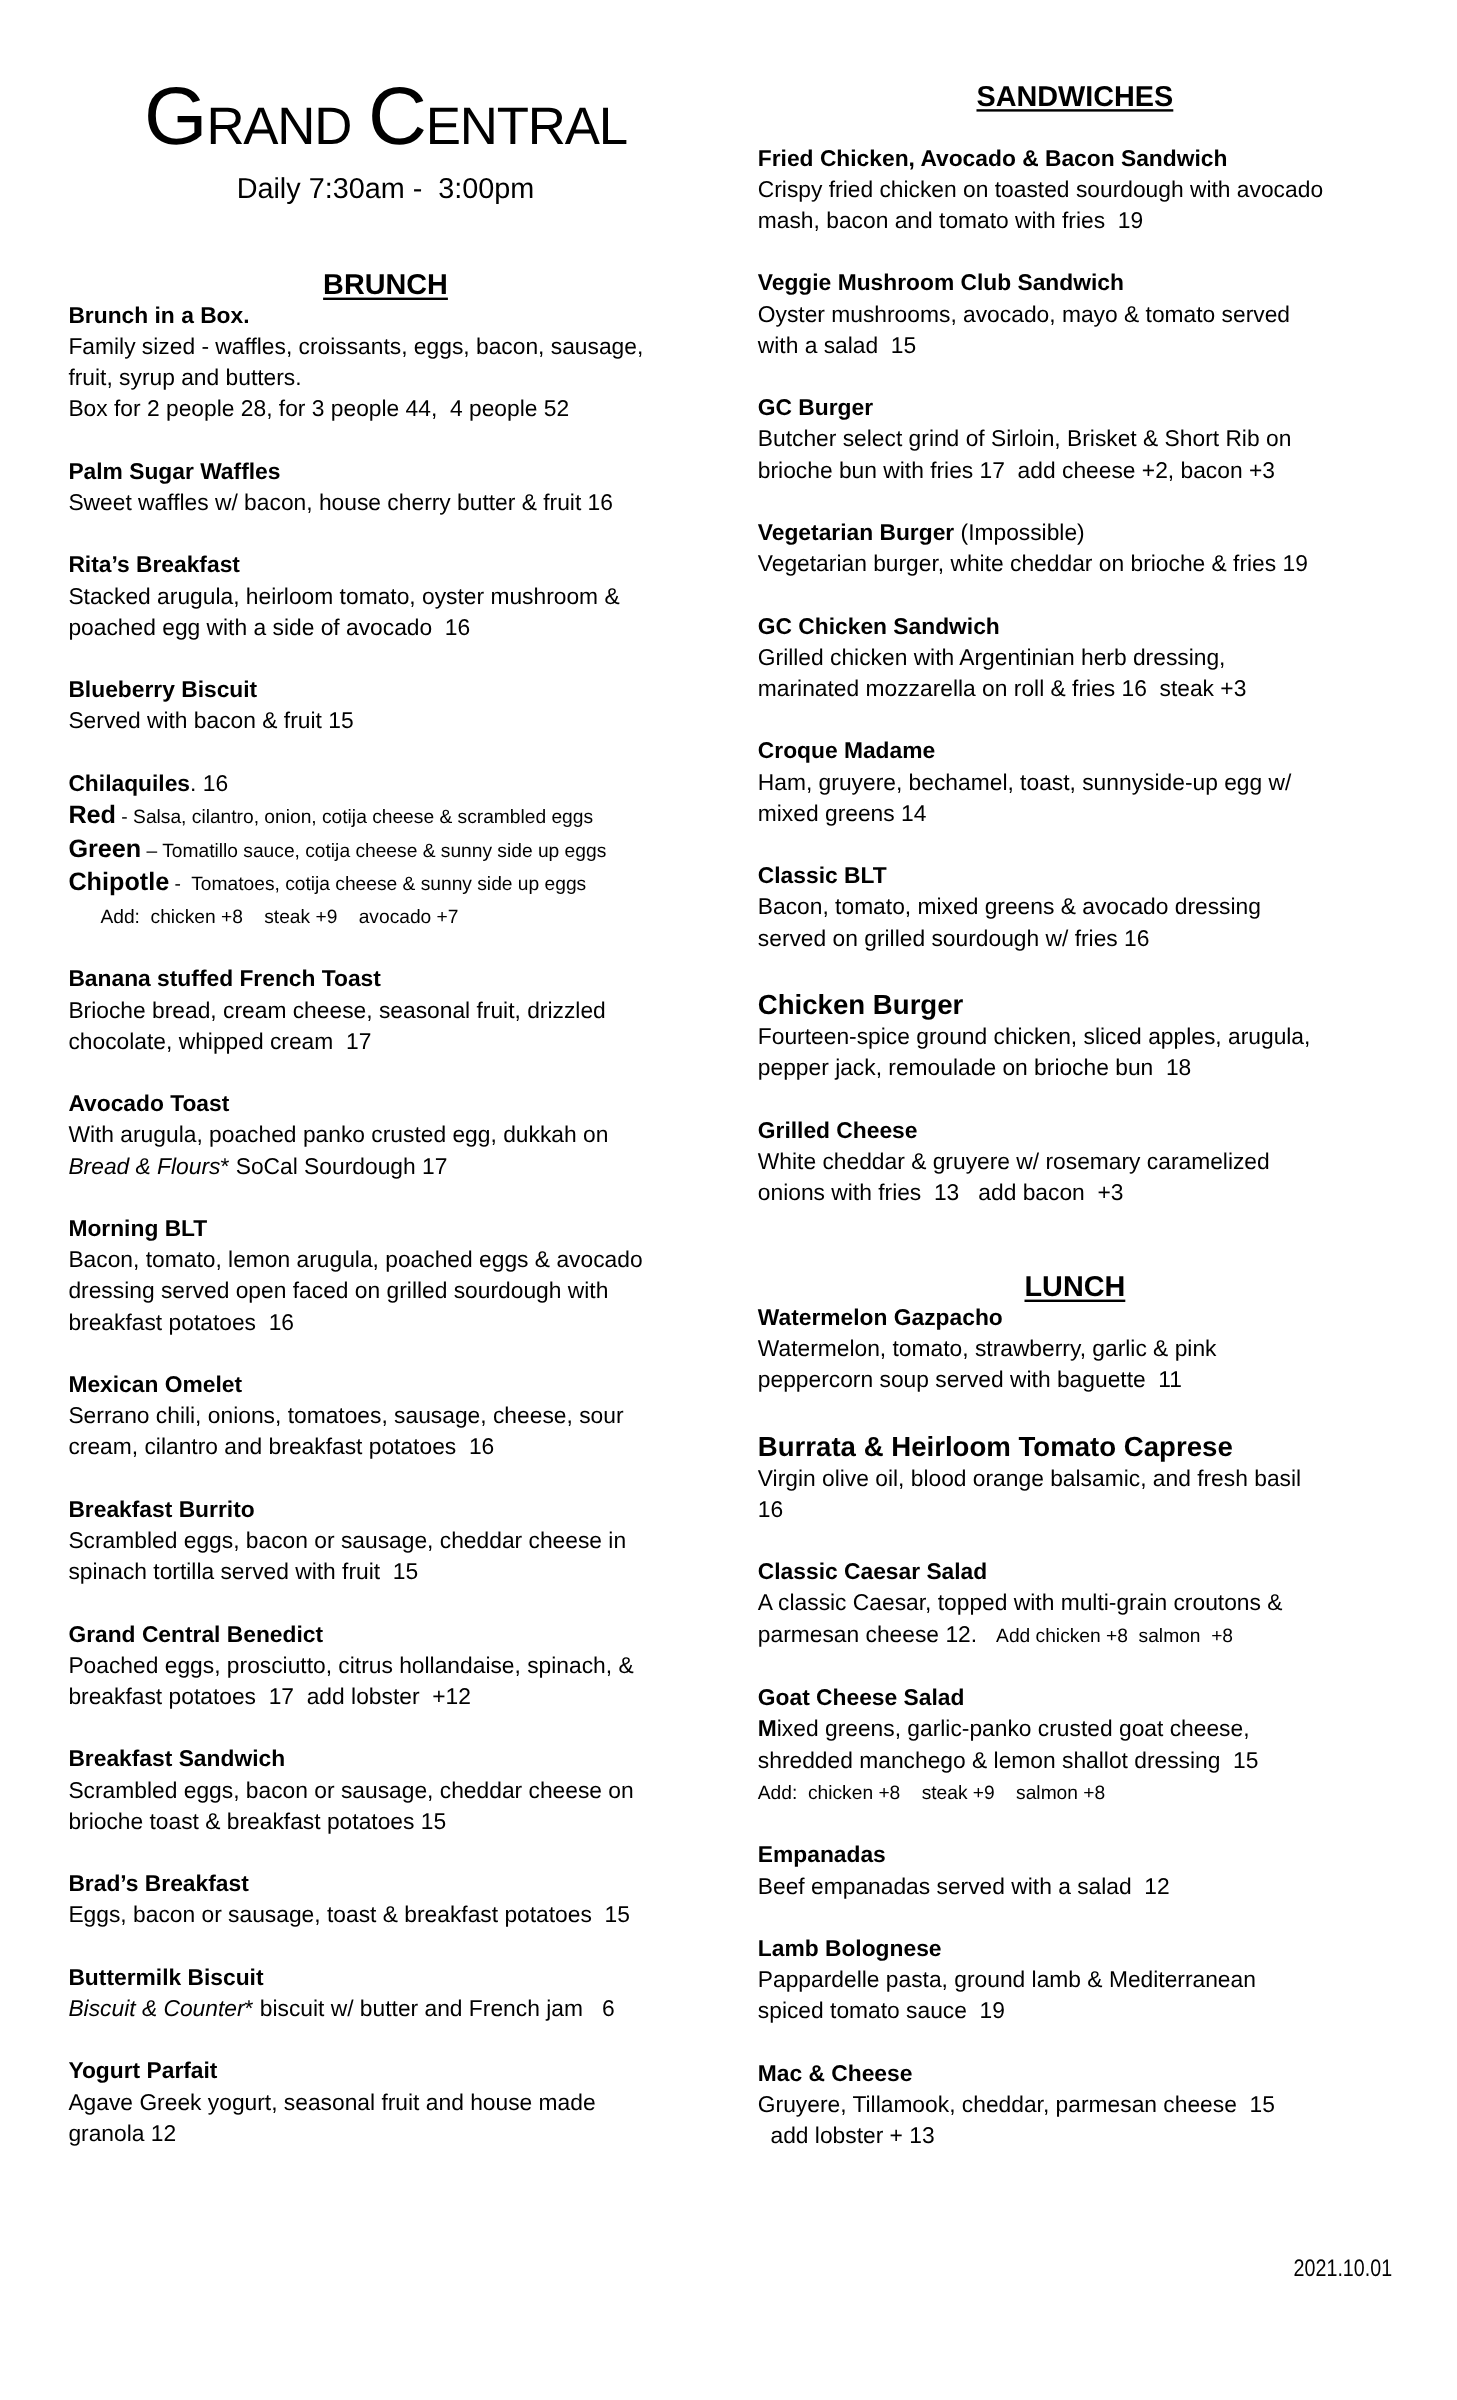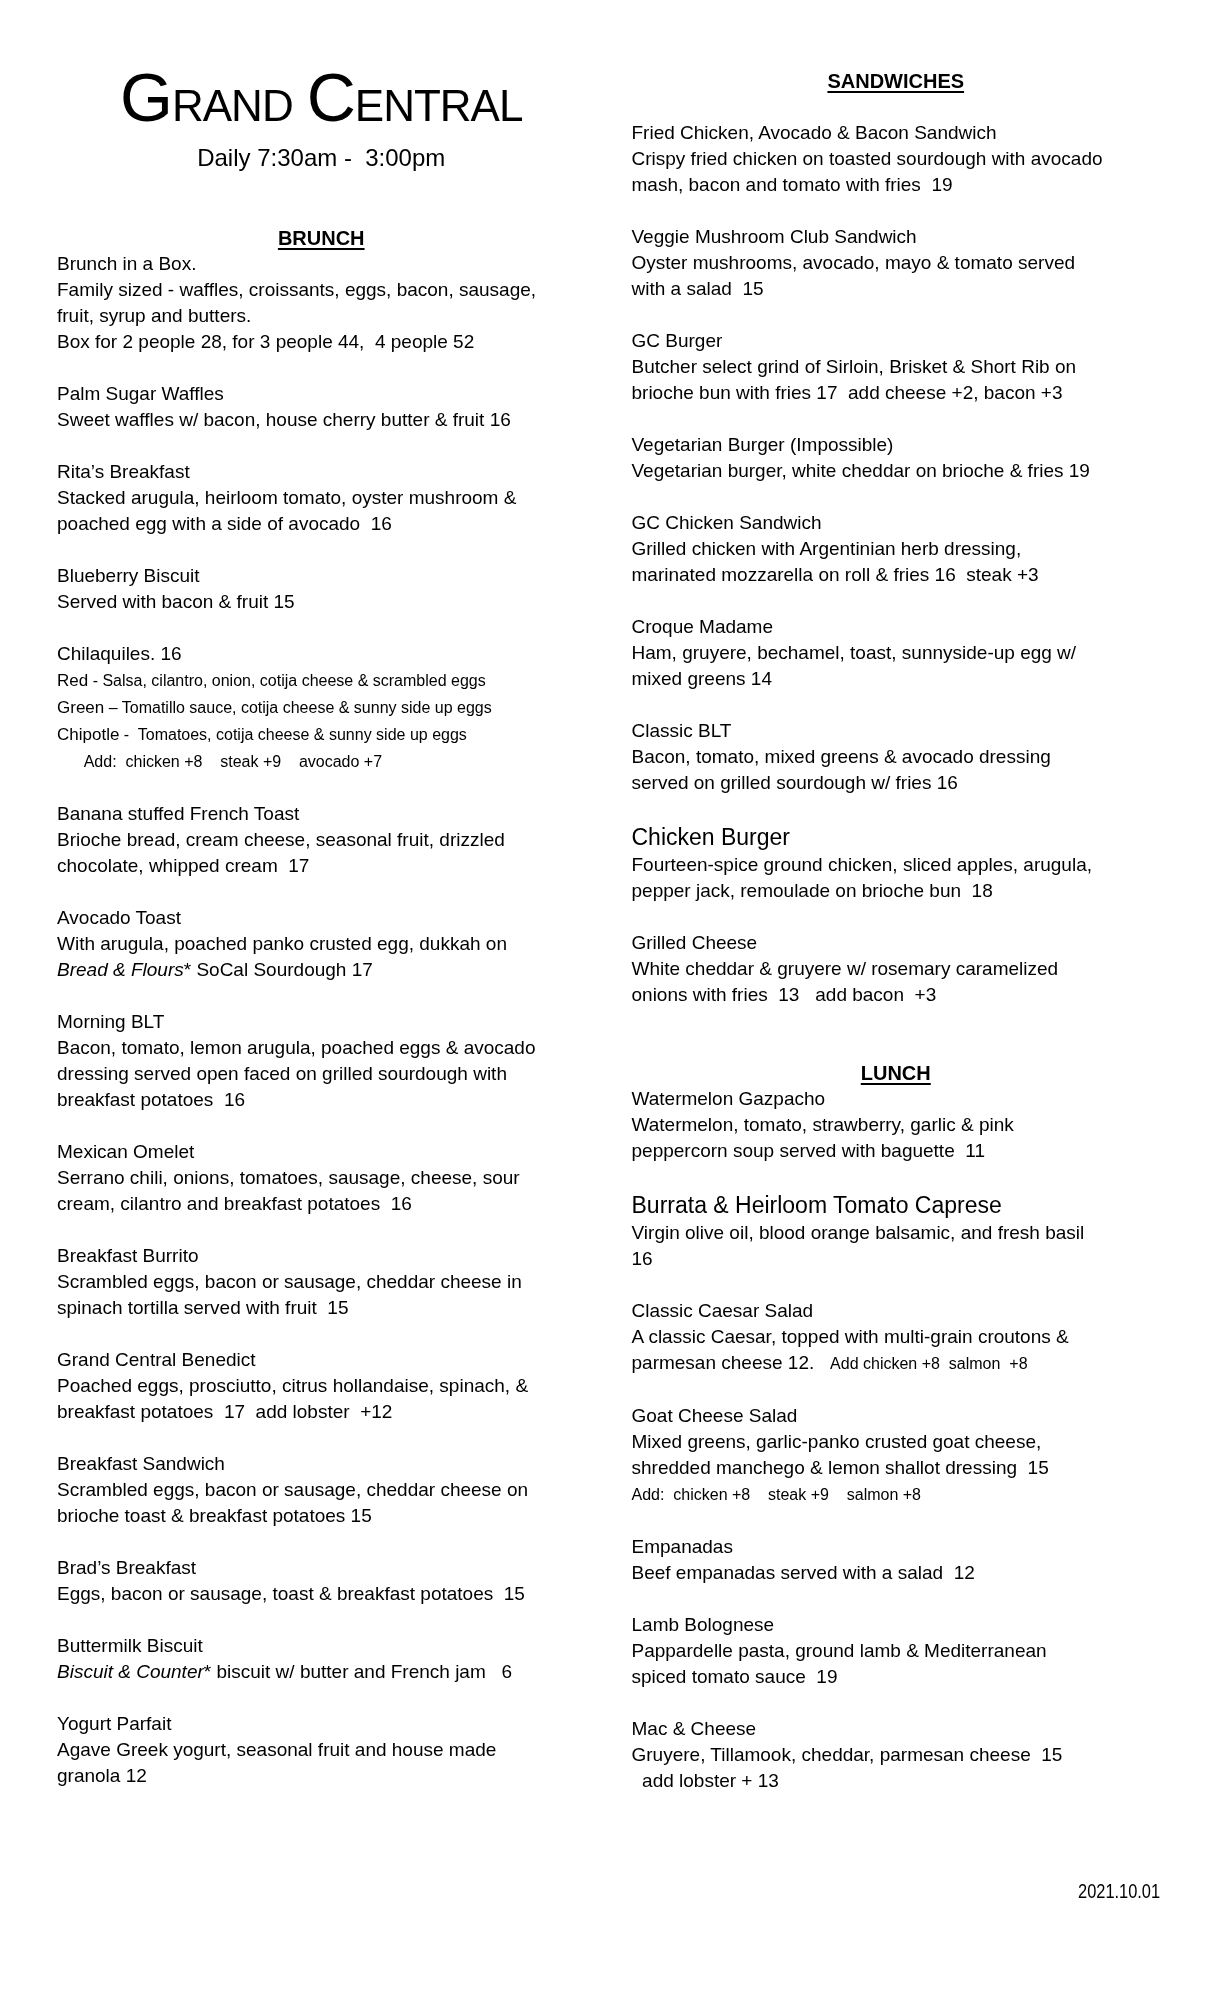--- a/index.html
+++ b/index.html
@@ -22,36 +22,36 @@
   .menu-header{text-align:center;}
   .title{margin:22px 0 0 0;font-weight:400;letter-spacing:-1px;white-space:nowrap;}
   .t-big{font-size:68px;}
   .t-small{font-size:44px;}
   .t-word2{margin-left:14px;}
   .hours{font-size:24px;margin-top:24px;margin-bottom:54px;letter-spacing:0;white-space:pre;}
 
   
   .menu-section.gap-before{margin-top:52px;}
   .section-heading{
-    font-size:20px;font-weight:700;text-align:center;margin:0;
+    font-size:24px;font-weight:700;text-align:center;margin:0;
     text-decoration:underline;text-decoration-thickness:2px;text-underline-offset:3px;
     line-height:26px;
   }
   .section-heading.space-after{margin-bottom:26px;}
 
   
   .menu-item{margin-bottom:26px;}
   .menu-item:last-child{margin-bottom:0;}
   .item-name{line-height:26px;}
   .item-name.big{font-size:23px;line-height:30px;}
   .item-desc{white-space:pre-wrap;}
-  .seg-b{font-weight:400;margin-top:21px;}
+  .seg-b{font-weight:700;margin-top:21px;}
   .seg-i{font-style:italic;}
   .seg-sm{font-size:16px;}
-  .seg-sm.seg-b{font-size:17px;}
+  .seg-sm.seg-b{font-size:21px;}
 
   
   .footer{position:absolute;left:57px;right:54px;top:1878px;}
   .note-line{text-align:center;}
   .date-line{text-align:right;}
   .condensed{display:inline-block;font-size:22px;line-height:26px;}
   .note-line .condensed{transform:scaleX(0.78);transform-origin:50% 50%;}
   .date-line .condensed{font-size:20px;transform:scaleX(0.82);transform-origin:100% 50%;}
 </style>
 </head>

